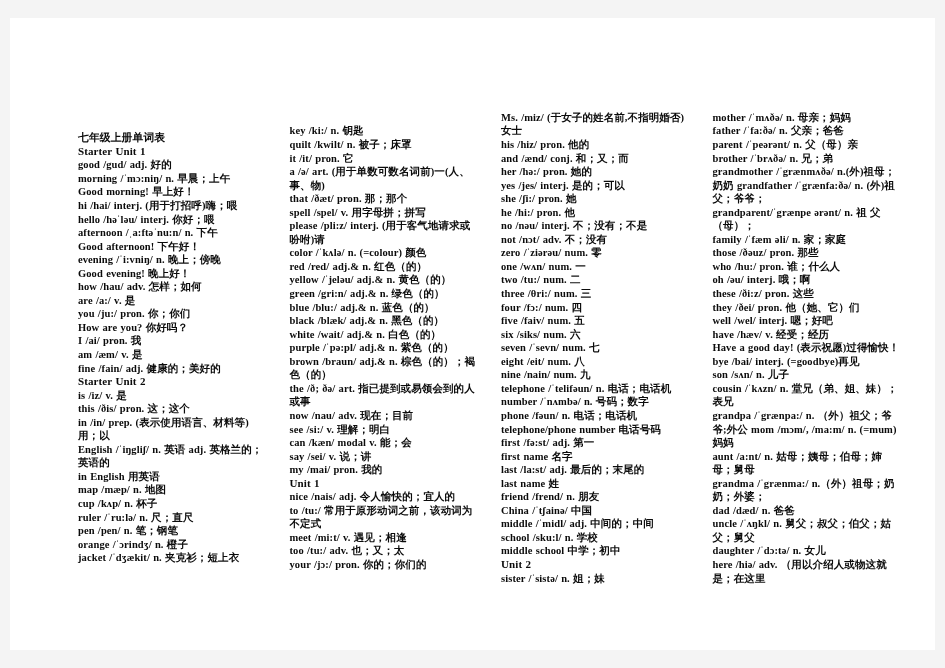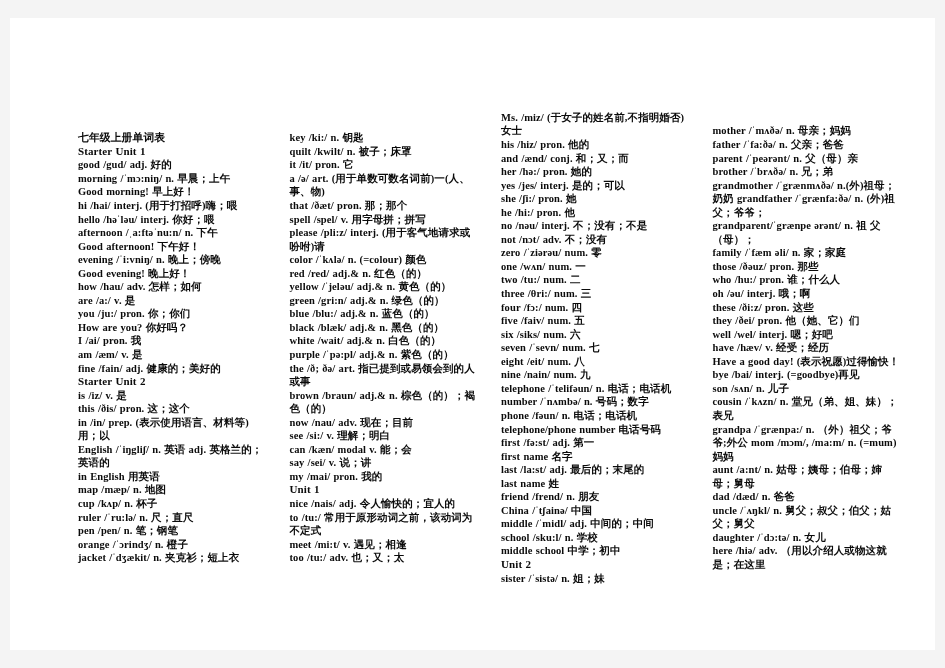--- a/index.html
+++ b/index.html
@@ -108,32 +108,33 @@
       <p class="entry">spell /spel/ v.  用字母拼；拼写</p>
       <p class="entry">please /pli:z/  interj. (用于客气地请求或吩咐)请</p>
       <p class="entry">color /ˈkʌlə/ n. (=colour)  颜色</p>
       <p class="entry">red /red/ adj.&amp; n.  红色（的）</p>
       <p class="entry">yellow /ˈjeləu/ adj.&amp; n.  黄色（的）</p>
       <p class="entry">green /gri:n/ adj.&amp; n.  绿色（的）</p>
       <p class="entry">blue /blu:/ adj.&amp; n.  蓝色（的）</p>
       <p class="entry">black /blæk/ adj.&amp; n.  黑色（的）</p>
       <p class="entry">white /wait/ adj.&amp; n.  白色（的）</p>
       <p class="entry">purple /ˈpə:pl/ adj.&amp; n.  紫色（的）</p>
+      <p class="entry">brown /braun/ adj.&amp; n.  棕色（的）；褐色（的）</p>
       <p class="entry">the /ð; ðə/ art.  指已提到或易领会到的人或事</p>
-      <p class="entry">brown /braun/ adj.&amp; n.  棕色（的）；褐色（的）</p>
       <p class="entry">now /nau/ adv.  现在；目前</p>
       <p class="entry">see /si:/ v.  理解；明白</p>
       <p class="entry">can /kæn/ modal v.  能；会</p>
       <p class="entry">say /sei/ v.  说；讲</p>
       <p class="entry">my /mai/ pron.  我的</p>
       <p class="entry unit">Unit 1</p>
       <p class="entry">nice /nais/ adj.  令人愉快的；宜人的</p>
       <p class="entry">to /tu:/  常用于原形动词之前，该动词为不定式</p>
       <p class="entry">meet /mi:t/ v.  遇见；相逢</p>
       <p class="entry">too /tu:/ adv.  也；又；太</p>
+      <p class="entry">your /jɔ:/ pron.  你的；你们的</p>
     </div>
 
     <div class="col">
       <p class="entry">Ms. /miz/ (于女子的姓名前,不指明婚否)女士</p>
       <p class="entry">his /hiz/ pron.  他的</p>
       <p class="entry">and /ænd/ conj.  和；又；而</p>
       <p class="entry">her /hə:/ pron.  她的</p>
       <p class="entry">yes /jes/ interj.  是的；可以</p>
       <p class="entry">she /ʃi:/ pron.  她</p>
       <p class="entry">he /hi:/ pron.  他</p>
@@ -180,20 +181,21 @@
       <p class="entry">these /ði:z/ pron.  这些</p>
       <p class="entry">they /ðei/ pron.  他（她、它）们</p>
       <p class="entry">well /wel/ interj.  嗯；好吧</p>
       <p class="entry">have /hæv/ v.  经受；经历</p>
       <p class="entry">Have a good day! (表示祝愿)过得愉快！</p>
       <p class="entry">bye /bai/ interj. (=goodbye)再见</p>
       <p class="entry">son /sʌn/ n.  儿子</p>
       <p class="entry">cousin /ˈkʌzn/ n.  堂兄（弟、姐、妹）；表兄</p>
       <p class="entry">grandpa /ˈgrænpa:/  n.  （外）祖父；爷爷;外公 mom /mɔm/, /ma:m/ n. (=mum)妈妈</p>
       <p class="entry">aunt /a:nt/ n.  姑母；姨母；伯母；婶母；舅母</p>
+      <p class="entry">grandma /ˈgrænma:/  n.（外）祖母；奶奶；外婆；</p>
       <p class="entry">dad /dæd/ n.  爸爸</p>
       <p class="entry">uncle /ˈʌŋkl/  n.  舅父；叔父；伯父；姑父；舅父</p>
       <p class="entry">daughter /ˈdɔ:tə/ n.  女儿</p>
       <p class="entry">here /hiə/  adv. （用以介绍人或物这就是；在这里</p>
     </div>
 
   </div>
 </div>
 
 </body></html>

